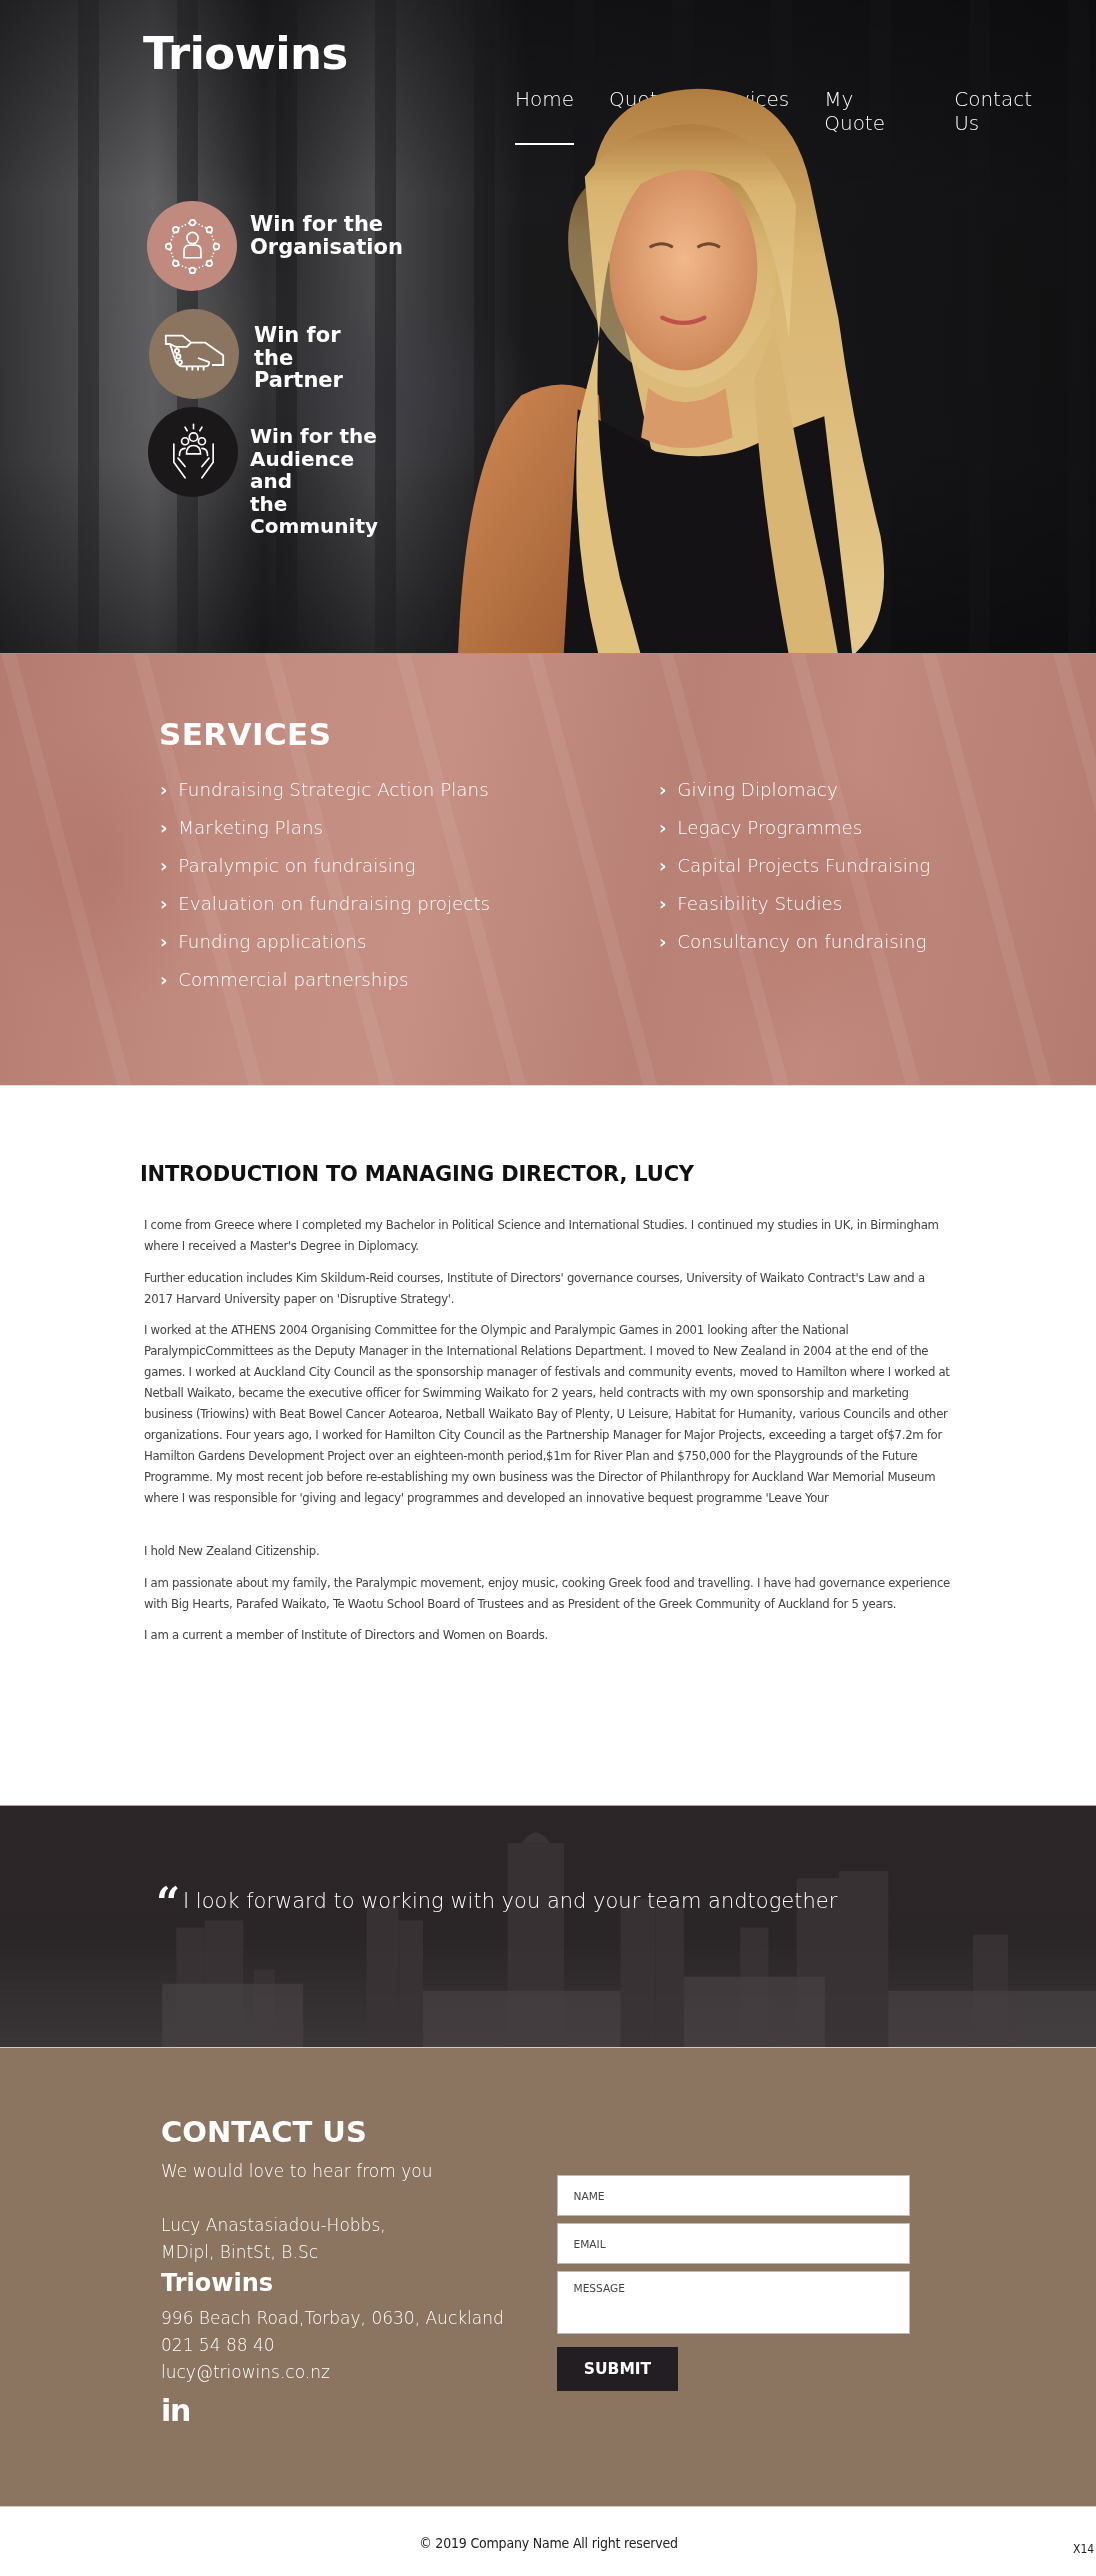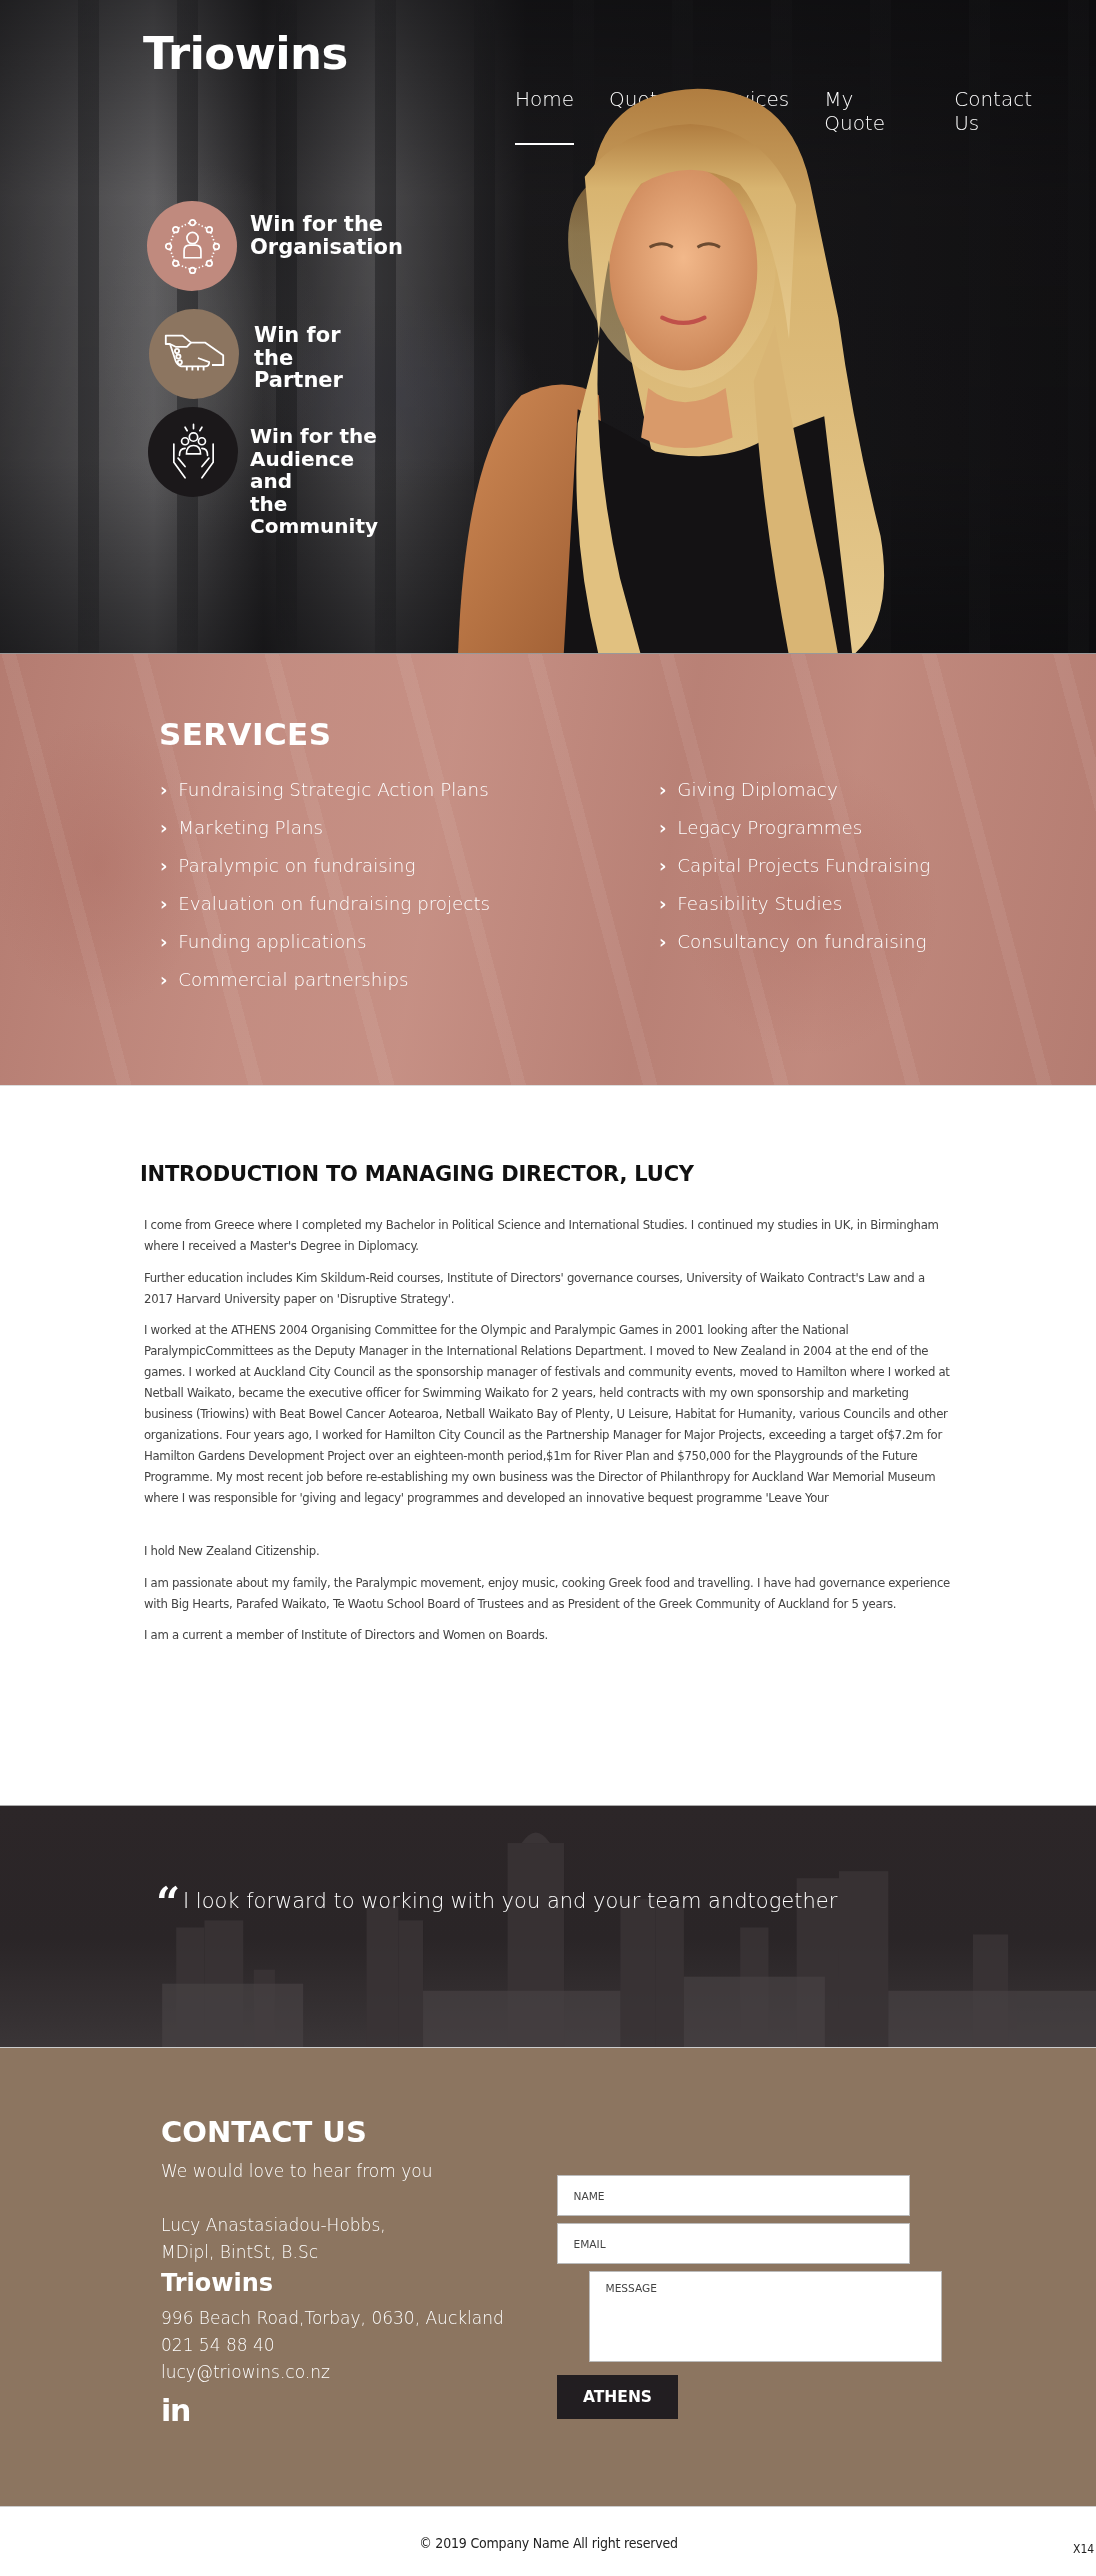--- a/index.html
+++ b/index.html
@@ -125,21 +125,21 @@
   .contact .company { position: absolute; left: 161px; top: 221px; color: #fff; font-size: 24px; font-family: "DejaVu Sans", sans-serif; font-weight: bold; }
   .contact .details { position: absolute; left: 161px; top: 257px; color: #fff; font-size: 17px; line-height: 27px; font-family: "DejaVu Sans", sans-serif; font-weight: 300; }
   .contact .linkedin { position: absolute; left: 161px; top: 345px; color: #fff; font-size: 30px; font-weight: bold; font-family: "DejaVu Sans", sans-serif; letter-spacing: -1.4px; cursor: pointer; }
 
   .form { position: absolute; left: 557px; top: 127px; width: 391px; }
   .form input, .form textarea {
     display: block; width: 353px; background: #fff; border: 0.7px solid #bbb;
     font-family: "DejaVu Sans", sans-serif; font-size: 10.6px; color: #444; padding: 0 15.5px;
   }
   .form input { height: 41px; margin-bottom: 7px; }
-  .form textarea { height: 91px; padding-top: 10px; resize: none; margin-top: 1.4px; margin-left: 32px; }
+  .form textarea { height: 63px; padding-top: 10px; resize: none; margin-top: 1.4px; }
   .form input::placeholder, .form textarea::placeholder { color: #444; text-transform: uppercase; }
   .form button {
     margin-top: 12.7px; width: 121px; height: 44px; background: #221e21; color: #fff; border: none;
     font-family: "DejaVu Sans", sans-serif; font-weight: bold; font-size: 15.5px; cursor: pointer;
   }
 
   
   .footer { position: relative; height: 53px; background: #fff; border-top: 1.4px solid #ccc; }
   .footer .copy {
     position: absolute; left: 0; right: 0; top: 27.5px; text-align: center;
@@ -352,21 +352,21 @@
     <div>996 Beach Road,Torbay, 0630, Auckland</div>
     <div>021 54 88 40</div>
     <div>lucy@triowins.co.nz</div>
   </div>
   <div class="linkedin">in</div>
 
   <form class="form">
     <input type="text" placeholder="NAME" style="">
     <input type="email" placeholder="EMAIL" style="">
     <textarea placeholder="MESSAGE" style=""></textarea>
-    <button type="submit">ATHENS</button>
+    <button type="submit">SUBMIT</button>
   </form>
 </section>
 
 <footer class="footer">
   <div class="copy">© 2019 Company Name  All right reserved</div>
   <div class="corner">X14</div>
 </footer>
 
 
 </body></html>

